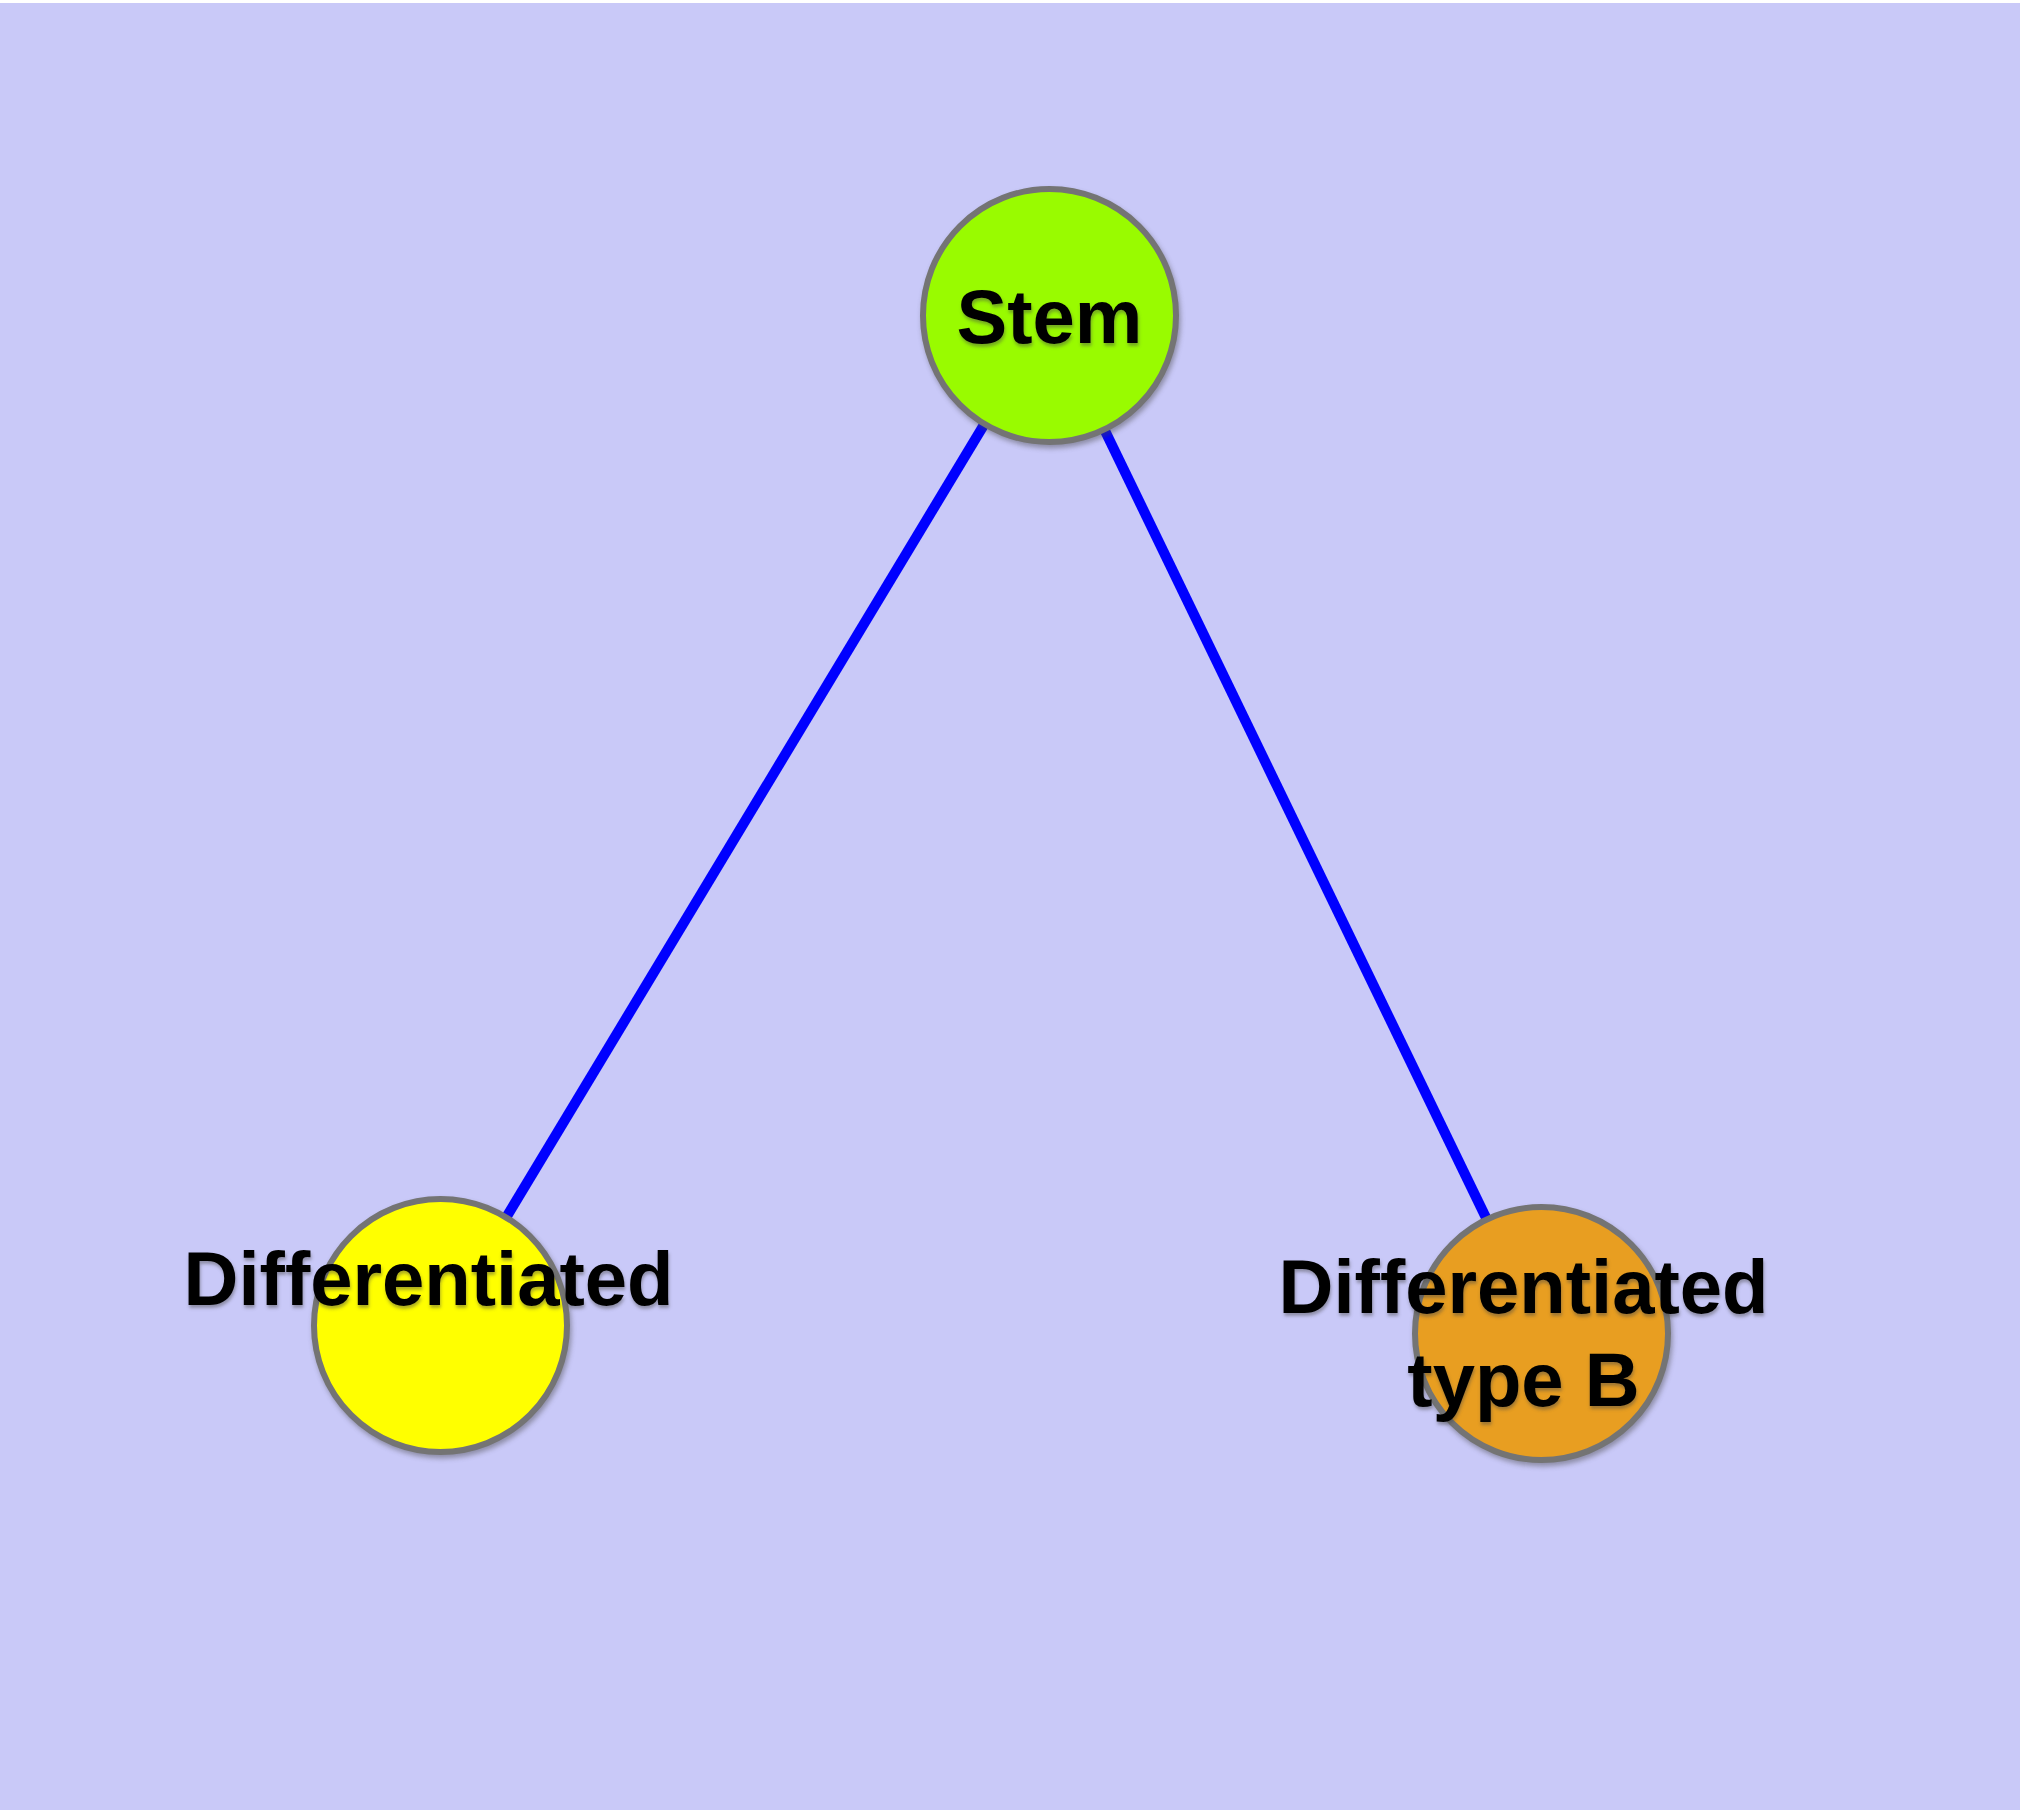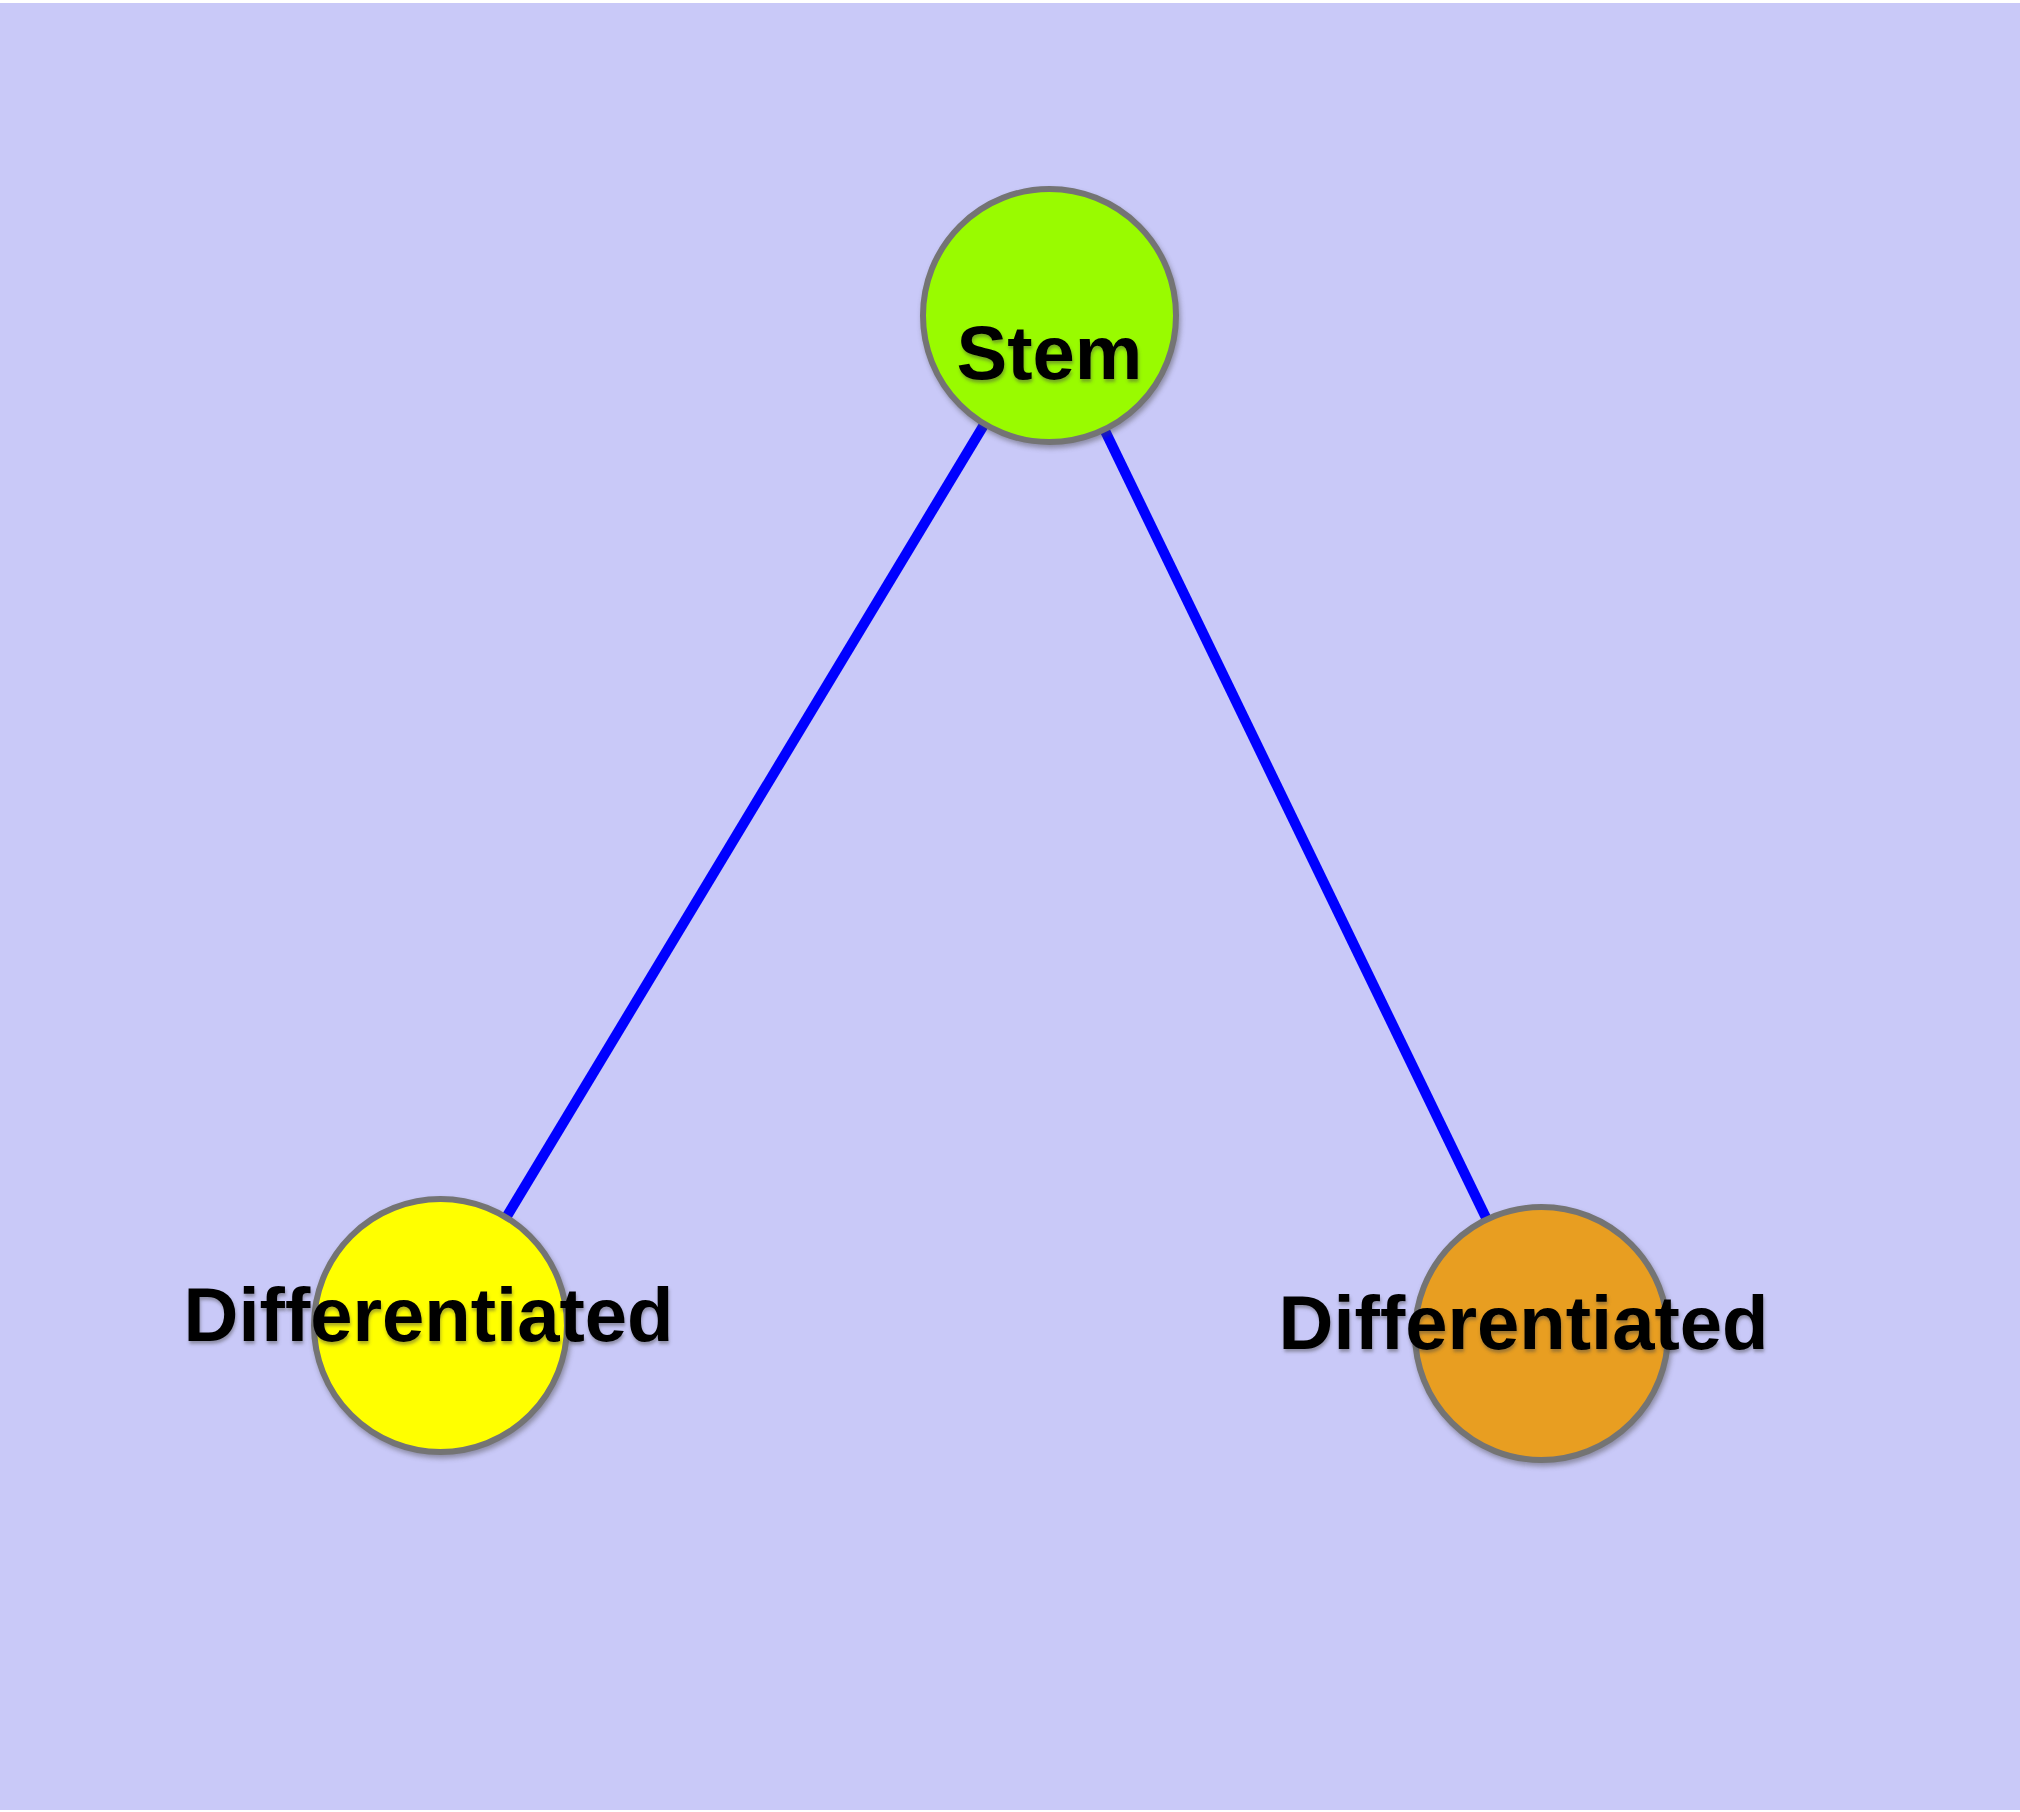--- a/index.html
+++ b/index.html
@@ -44,21 +44,20 @@
     position: absolute;
     width: 687px;
     text-align: center;
     color: #000000;
     font-weight: bold;
     font-size: 76px;
     line-height: 93px;
     letter-spacing: 0px;
     text-shadow: 0.8px 3.4px 3.4px rgba(70, 70, 70, 0.45);
     white-space: nowrap;
-    margin-top: 36px;
   }
   
   #node-stem   { left: 920px; top: 186px;  }
   #node-typeA  { left: 311px;  top: 1196px; }
   #node-typeB  { left: 1412px; top: 1204px; }
   #label-stem  { left: 706px;  top: 270px;  }
   #label-typeA { left: 85px;  top: 1232px; }
   #label-typeB { left: 1180px; top: 1240px; }
 </style>
 </head>
@@ -80,16 +79,17 @@
   <div id="node-typeB" class="node-circle" style="background-color: rgb(232, 158, 33);"></div>
 
   <div id="label-stem" class="node-label">Stem</div>
 
   <div id="label-typeA" class="node-label">
     <div>Differentiated</div>
   </div>
 
   <div id="label-typeB" class="node-label">
     <div>Differentiated</div>
+    <div>type B</div>
   </div>
 
 </div>
 
 
 </body></html>

